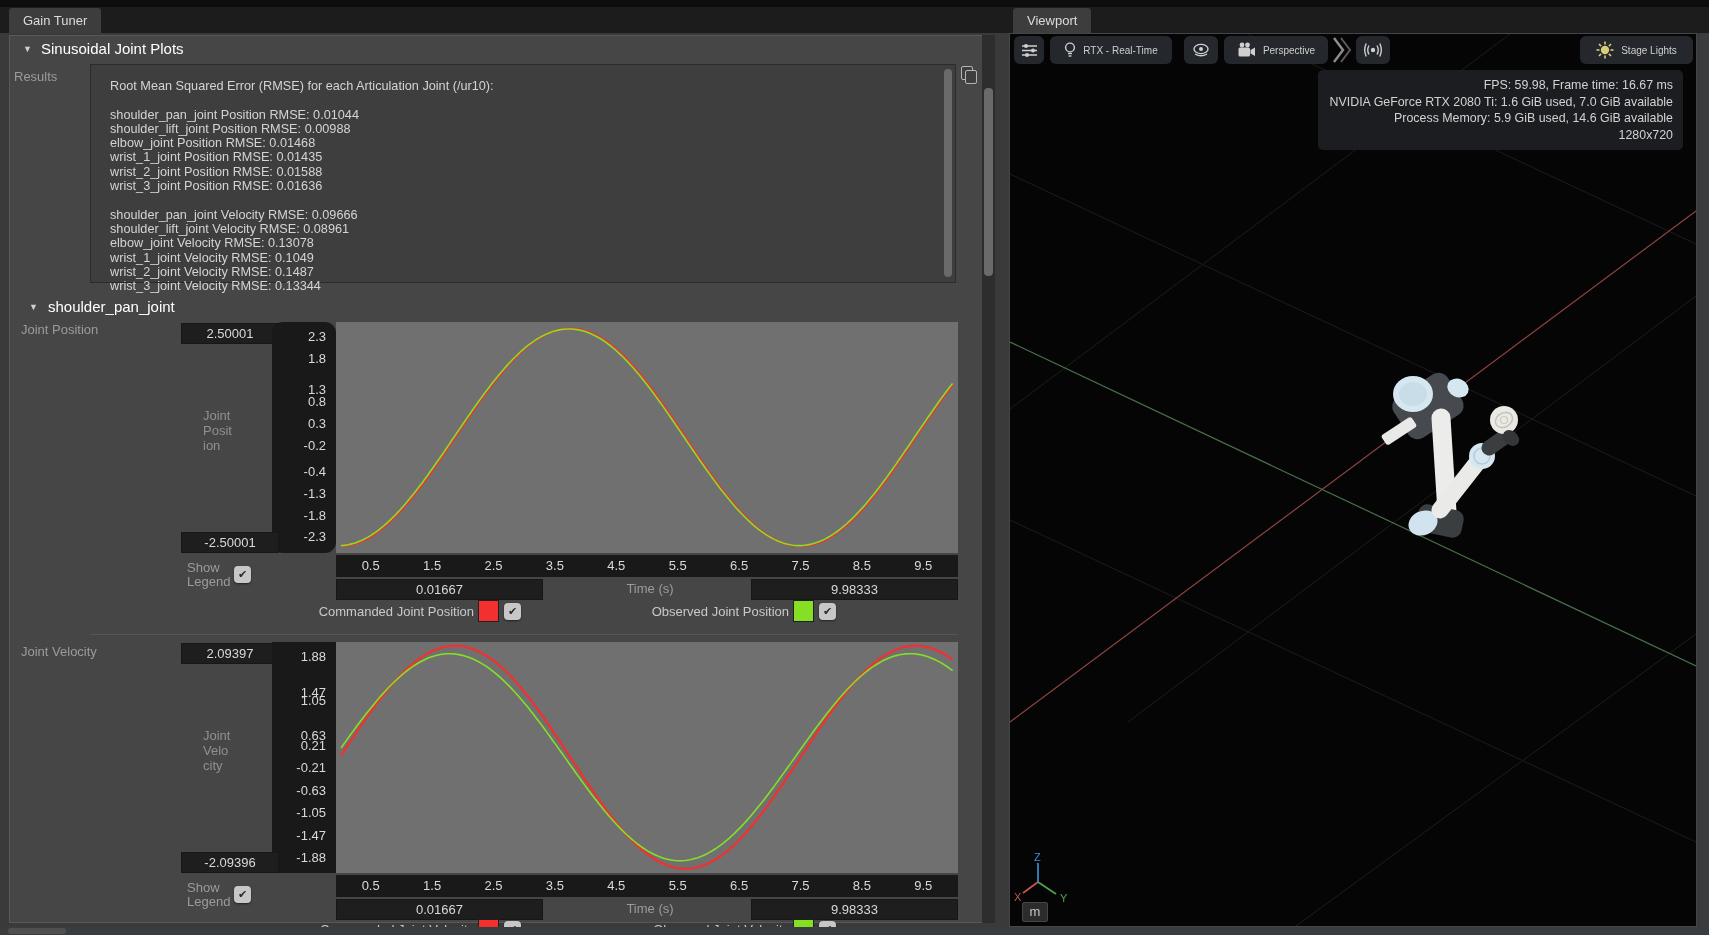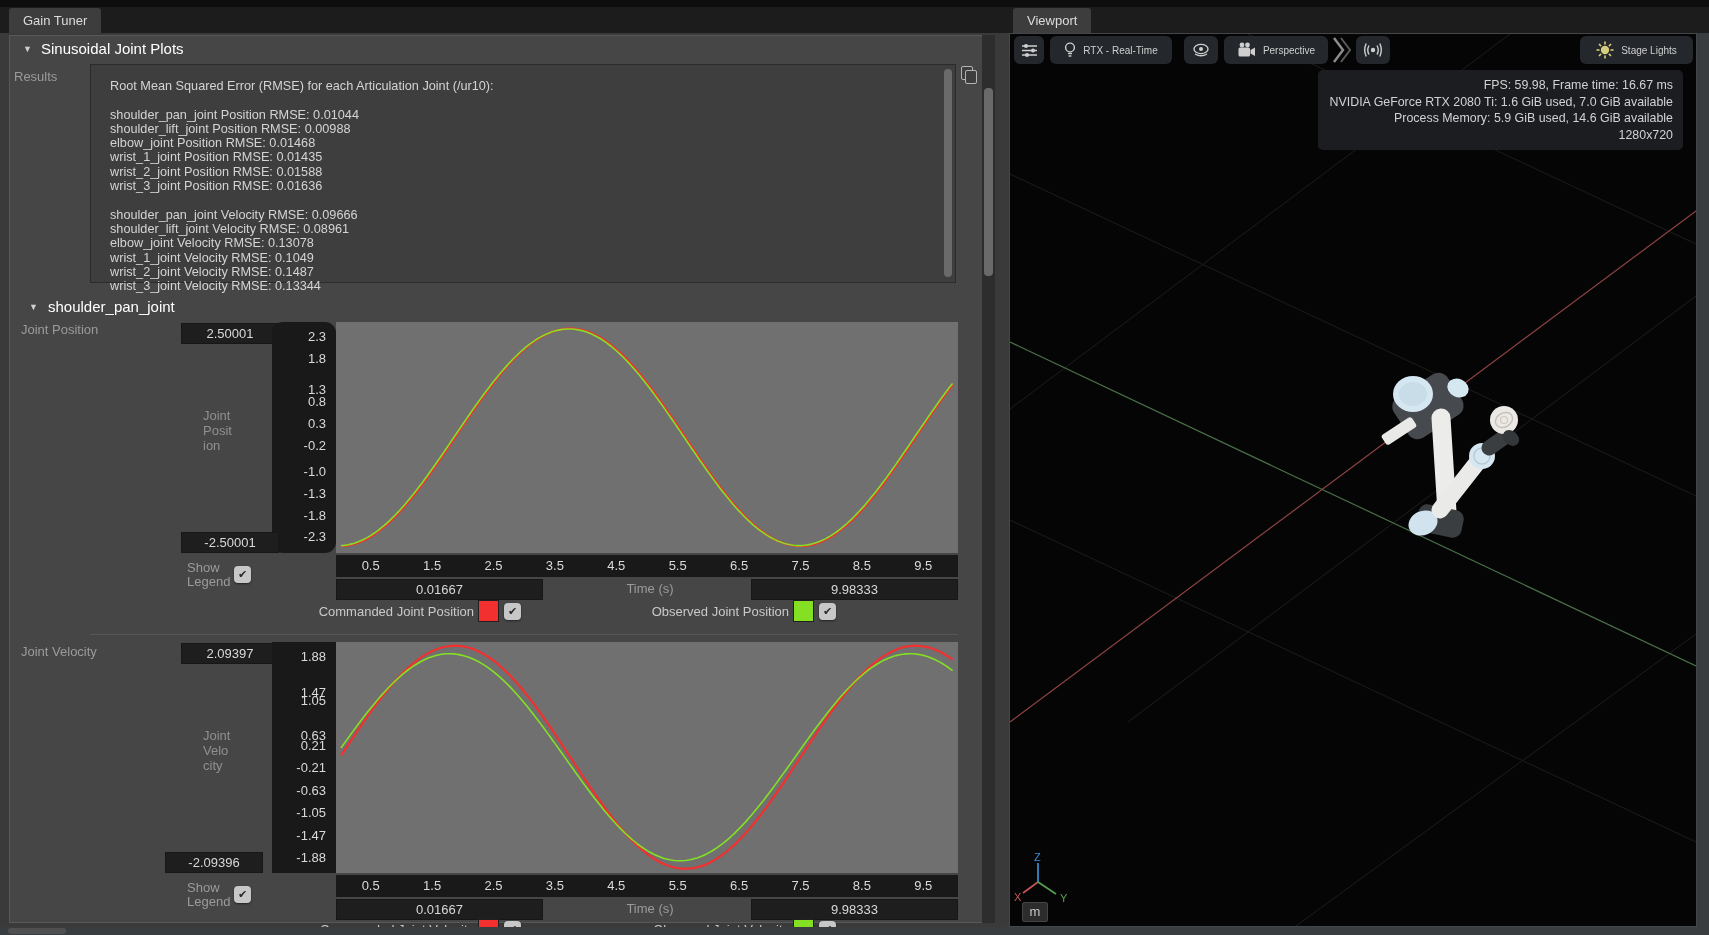--- a/index.html
+++ b/index.html
@@ -97,21 +97,21 @@
 
 <span class="abs side-label" style="left:21px;top:322px;">Joint Position</span>
 <div class="abs field" style="left:181px;top:323px;">2.50001</div>
 <div class="abs ybar" style="left:272px;top:322px;border-radius:11px;" id="pos-ybar">
     <span class="ytick" style="top: 7.22599px;">2.3</span>
     <span class="ytick" style="top: 28.9774px;">1.8</span>
     <span class="ytick" style="top: 60px;">1.3</span>
     <span class="ytick" style="top: 72.4802px;">0.8</span>
     <span class="ytick" style="top: 94.2316px; margin-left: 43px;">0.3</span>
     <span class="ytick" style="top: 115.983px;">-0.2</span>
-    <span class="ytick" style="top: 142.085px;">-1.0</span>
+    <span class="ytick" style="top: 142.085px;">-0.4</span>
     <span class="ytick" style="top: 163.836px;">-1.3</span>
     <span class="ytick" style="top: 185.588px;">-1.8</span>
     <span class="ytick" style="top: 207.339px;">-2.3</span>
   </div>
 <div class="abs axis-title" style="left:203px;top:408px;width:64px;">
   <div>Joint</div>
   <div>Posit</div>
   <div>ion</div>
 </div>
 <div class="abs plotbox" style="left:336px;top:322px;">
@@ -169,21 +169,21 @@
   <div>Joint</div>
   <div>Velo</div>
   <div>city</div>
 </div>
 <div class="abs plotbox" style="left:336px;top:642px;">
   <svg id="vel-plot-svg" width="622" height="231" viewBox="0 0 622 231">
       <path d="M5.0 113.7L7.5 109.9L9.9 106.2L12.4 102.5L14.8 98.8L17.3 95.1L19.8 91.4L22.2 87.8L24.7 84.2L27.1 80.6L29.6 77.1L32.0 73.6L34.5 70.2L37.0 66.8L39.4 63.4L41.9 60.2L44.3 56.9L46.8 53.8L49.2 50.7L51.7 47.7L54.1 44.8L56.6 41.9L59.1 39.1L61.5 36.4L64.0 33.8L66.4 31.3L68.9 28.9L71.3 26.6L73.8 24.4L76.2 22.3L78.7 20.3L81.2 18.4L83.6 16.6L86.1 14.9L88.5 13.3L91.0 11.9L93.4 10.5L95.9 9.3L98.4 8.2L100.8 7.2L103.3 6.3L105.7 5.6L108.2 5.0L110.6 4.5L113.1 4.1L115.5 3.9L118.0 3.7L120.5 3.8L122.9 3.9L125.4 4.1L127.8 4.5L130.3 5.0L132.7 5.7L135.2 6.4L137.6 7.3L140.1 8.3L142.6 9.4L145.0 10.6L147.5 12.0L149.9 13.4L152.4 15.0L154.8 16.7L157.3 18.5L159.8 20.4L162.2 22.4L164.7 24.6L167.1 26.8L169.6 29.1L172.0 31.5L174.5 34.1L176.9 36.7L179.4 39.4L181.9 42.1L184.3 45.0L186.8 47.9L189.2 51.0L191.7 54.1L194.1 57.2L196.6 60.4L199.0 63.7L201.5 67.1L204.0 70.5L206.4 73.9L208.9 77.4L211.3 80.9L213.8 84.5L216.2 88.1L218.7 91.7L221.2 95.4L223.6 99.1L226.1 102.8L228.5 106.5L231.0 110.3L233.4 114.0L235.9 117.7L238.3 121.5L240.8 125.2L243.3 128.9L245.7 132.6L248.2 136.3L250.6 139.9L253.1 143.6L255.5 147.2L258.0 150.7L260.4 154.2L262.9 157.7L265.4 161.2L267.8 164.5L270.3 167.9L272.7 171.1L275.2 174.3L277.6 177.5L280.1 180.5L282.6 183.5L285.0 186.4L287.5 189.3L289.9 192.0L292.4 194.7L294.8 197.3L297.3 199.7L299.7 202.1L302.2 204.4L304.7 206.6L307.1 208.7L309.6 210.7L312.0 212.6L314.5 214.3L316.9 216.0L319.4 217.5L321.8 219.0L324.3 220.3L326.8 221.5L329.2 222.5L331.7 223.5L334.1 224.3L336.6 225.0L339.0 225.6L341.5 226.1L344.0 226.4L346.4 226.6L348.9 226.7L351.3 226.7L353.8 226.5L356.2 226.2L358.7 225.8L361.1 225.3L363.6 224.6L366.1 223.9L368.5 223.0L371.0 221.9L373.4 220.8L375.9 219.5L378.3 218.1L380.8 216.6L383.2 215.0L385.7 213.3L388.2 211.5L390.6 209.5L393.1 207.5L395.5 205.3L398.0 203.1L400.4 200.7L402.9 198.3L405.4 195.8L407.8 193.1L410.3 190.4L412.7 187.6L415.2 184.7L417.6 181.8L420.1 178.7L422.5 175.6L425.0 172.5L427.5 169.2L429.9 165.9L432.4 162.6L434.8 159.2L437.3 155.7L439.7 152.2L442.2 148.6L444.6 145.1L447.1 141.5L449.6 137.8L452.0 134.1L454.5 130.4L456.9 126.7L459.4 123.0L461.8 119.3L464.3 115.5L466.8 111.8L469.2 108.1L471.7 104.4L474.1 100.6L476.6 96.9L479.0 93.3L481.5 89.6L483.9 86.0L486.4 82.4L488.9 78.9L491.3 75.3L493.8 71.9L496.2 68.5L498.7 65.1L501.1 61.8L503.6 58.5L506.0 55.4L508.5 52.2L511.0 49.2L513.4 46.2L515.9 43.3L518.3 40.5L520.8 37.8L523.2 35.1L525.7 32.6L528.2 30.1L530.6 27.8L533.1 25.5L535.5 23.3L538.0 21.3L540.4 19.3L542.9 17.5L545.3 15.7L547.8 14.1L550.3 12.6L552.7 11.2L555.2 9.9L557.6 8.7L560.1 7.7L562.5 6.8L565.0 5.9L567.4 5.3L569.9 4.7L572.4 4.3L574.8 4.0L577.3 3.8L579.7 3.7L582.2 3.8L584.6 4.0L587.1 4.3L589.6 4.8L592.0 5.3L594.5 6.0L596.9 6.8L599.4 7.8L601.8 8.8L604.3 10.0L606.7 11.3L609.2 12.7L611.7 14.2L614.1 15.9L616.6 17.6" fill="none" stroke="#f23030" stroke-width="2.2"></path>
       <path d="M5.0 106.0L7.5 102.5L9.9 99.1L12.4 95.7L14.8 92.3L17.3 88.9L19.8 85.6L22.2 82.3L24.7 79.0L27.1 75.8L29.6 72.6L32.0 69.5L34.5 66.4L37.0 63.4L39.4 60.4L41.9 57.5L44.3 54.6L46.8 51.9L49.2 49.2L51.7 46.5L54.1 44.0L56.6 41.5L59.1 39.1L61.5 36.8L64.0 34.6L66.4 32.4L68.9 30.4L71.3 28.5L73.8 26.6L76.2 24.9L78.7 23.2L81.2 21.7L83.6 20.3L86.1 19.0L88.5 17.7L91.0 16.6L93.4 15.6L95.9 14.7L98.4 14.0L100.8 13.3L103.3 12.8L105.7 12.3L108.2 12.0L110.6 11.8L113.1 11.7L115.5 11.8L118.0 11.9L120.5 12.2L122.9 12.6L125.4 13.1L127.8 13.7L130.3 14.4L132.7 15.2L135.2 16.2L137.6 17.3L140.1 18.4L142.6 19.7L145.0 21.1L147.5 22.6L149.9 24.2L152.4 25.9L154.8 27.7L157.3 29.6L159.8 31.6L162.2 33.7L164.7 35.9L167.1 38.1L169.6 40.5L172.0 42.9L174.5 45.4L176.9 48.0L179.4 50.7L181.9 53.5L184.3 56.3L186.8 59.2L189.2 62.1L191.7 65.1L194.1 68.2L196.6 71.3L199.0 74.5L201.5 77.7L204.0 80.9L206.4 84.2L208.9 87.5L211.3 90.9L213.8 94.3L216.2 97.7L218.7 101.1L221.2 104.6L223.6 108.0L226.1 111.5L228.5 114.9L231.0 118.4L233.4 121.9L235.9 125.3L238.3 128.8L240.8 132.2L243.3 135.6L245.7 139.0L248.2 142.4L250.6 145.7L253.1 149.0L255.5 152.3L258.0 155.5L260.4 158.6L262.9 161.8L265.4 164.8L267.8 167.9L270.3 170.8L272.7 173.7L275.2 176.5L277.6 179.3L280.1 182.0L282.6 184.6L285.0 187.1L287.5 189.6L289.9 192.0L292.4 194.2L294.8 196.4L297.3 198.5L299.7 200.5L302.2 202.5L304.7 204.3L307.1 206.0L309.6 207.6L312.0 209.1L314.5 210.5L316.9 211.8L319.4 213.0L321.8 214.1L324.3 215.1L326.8 215.9L329.2 216.7L331.7 217.3L334.1 217.8L336.6 218.2L339.0 218.5L341.5 218.7L344.0 218.7L346.4 218.7L348.9 218.5L351.3 218.2L353.8 217.8L356.2 217.3L358.7 216.6L361.1 215.9L363.6 215.0L366.1 214.0L368.5 212.9L371.0 211.7L373.4 210.4L375.9 209.0L378.3 207.5L380.8 205.9L383.2 204.1L385.7 202.3L388.2 200.4L390.6 198.4L393.1 196.3L395.5 194.0L398.0 191.8L400.4 189.4L402.9 186.9L405.4 184.4L407.8 181.8L410.3 179.1L412.7 176.3L415.2 173.5L417.6 170.6L420.1 167.6L422.5 164.6L425.0 161.5L427.5 158.4L429.9 155.2L432.4 152.0L434.8 148.7L437.3 145.4L439.7 142.1L442.2 138.7L444.6 135.3L447.1 131.9L449.6 128.5L452.0 125.0L454.5 121.6L456.9 118.1L459.4 114.7L461.8 111.2L464.3 107.7L466.8 104.3L469.2 100.8L471.7 97.4L474.1 94.0L476.6 90.6L479.0 87.3L481.5 83.9L483.9 80.7L486.4 77.4L488.9 74.2L491.3 71.0L493.8 67.9L496.2 64.9L498.7 61.9L501.1 58.9L503.6 56.0L506.0 53.2L508.5 50.5L511.0 47.8L513.4 45.2L515.9 42.7L518.3 40.3L520.8 37.9L523.2 35.7L525.7 33.5L528.2 31.4L530.6 29.4L533.1 27.5L535.5 25.7L538.0 24.1L540.4 22.5L542.9 21.0L545.3 19.6L547.8 18.3L550.3 17.2L552.7 16.1L555.2 15.2L557.6 14.3L560.1 13.6L562.5 13.0L565.0 12.5L567.4 12.2L569.9 11.9L572.4 11.8L574.8 11.7L577.3 11.8L579.7 12.0L582.2 12.4L584.6 12.8L587.1 13.4L589.6 14.0L592.0 14.8L594.5 15.7L596.9 16.7L599.4 17.8L601.8 19.1L604.3 20.4L606.7 21.8L609.2 23.4L611.7 25.0L614.1 26.8L616.6 28.6" fill="none" stroke="#85e024" stroke-width="1.6"></path>
     </svg>
 </div>
-<div class="abs field" style="left:165px;top:852px;">-2.09396</div>
+<div class="abs field" style="left:181px;top:852px;">-2.09396</div>
 <div class="abs xbar" style="left:336px;top:875px;" id="vel-xbar">
     <span class="xtick" style="left: 14.7px;">0.5</span>
     <span class="xtick" style="left: 76.1px;">1.5</span>
     <span class="xtick" style="left: 137.5px;">2.5</span>
     <span class="xtick" style="left: 198.9px;">3.5</span>
     <span class="xtick" style="left: 260.3px;">4.5</span>
     <span class="xtick" style="left: 321.7px;">5.5</span>
     <span class="xtick" style="left: 383.1px;">6.5</span>
     <span class="xtick" style="left: 444.5px;">7.5</span>
     <span class="xtick" style="left: 505.9px;">8.5</span>

